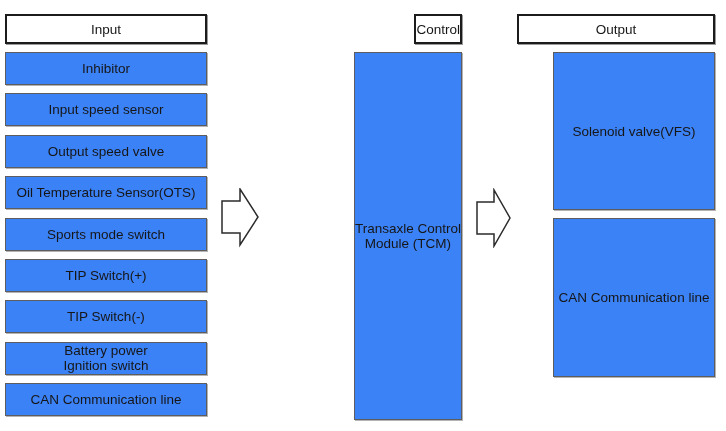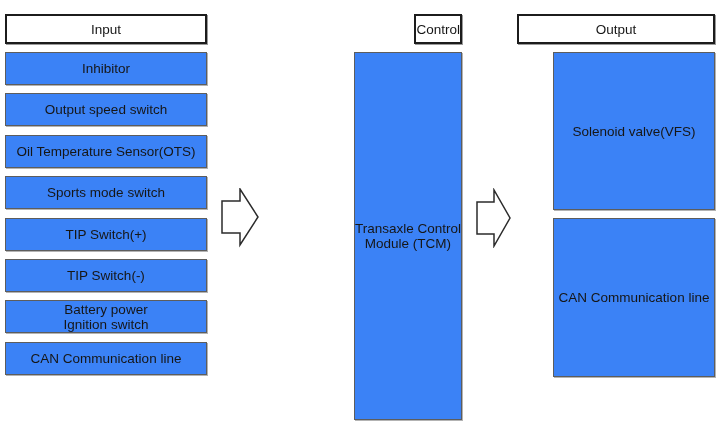--- a/index.html
+++ b/index.html
@@ -58,21 +58,22 @@
 </style>
 </head>
 <body>
 
 <div class="canvas">
 
   <section class="col" id="col-input">
     <div class="hdr">Input</div>
     <div class="list" id="input-list">
         <div class="box">Inhibitor</div>
-        <div class="box">Output speed switch</div>
+        <div class="box">Input speed sensor</div>
+        <div class="box">Output speed valve</div>
         <div class="box">Oil Temperature Sensor(OTS)</div>
         <div class="box">Sports mode switch</div>
         <div class="box">TIP Switch(+)</div>
         <div class="box">TIP Switch(-)</div>
         <div class="box">Battery power
 Ignition switch</div>
         <div class="box">CAN Communication line</div>
       </div>
   </section>
 

